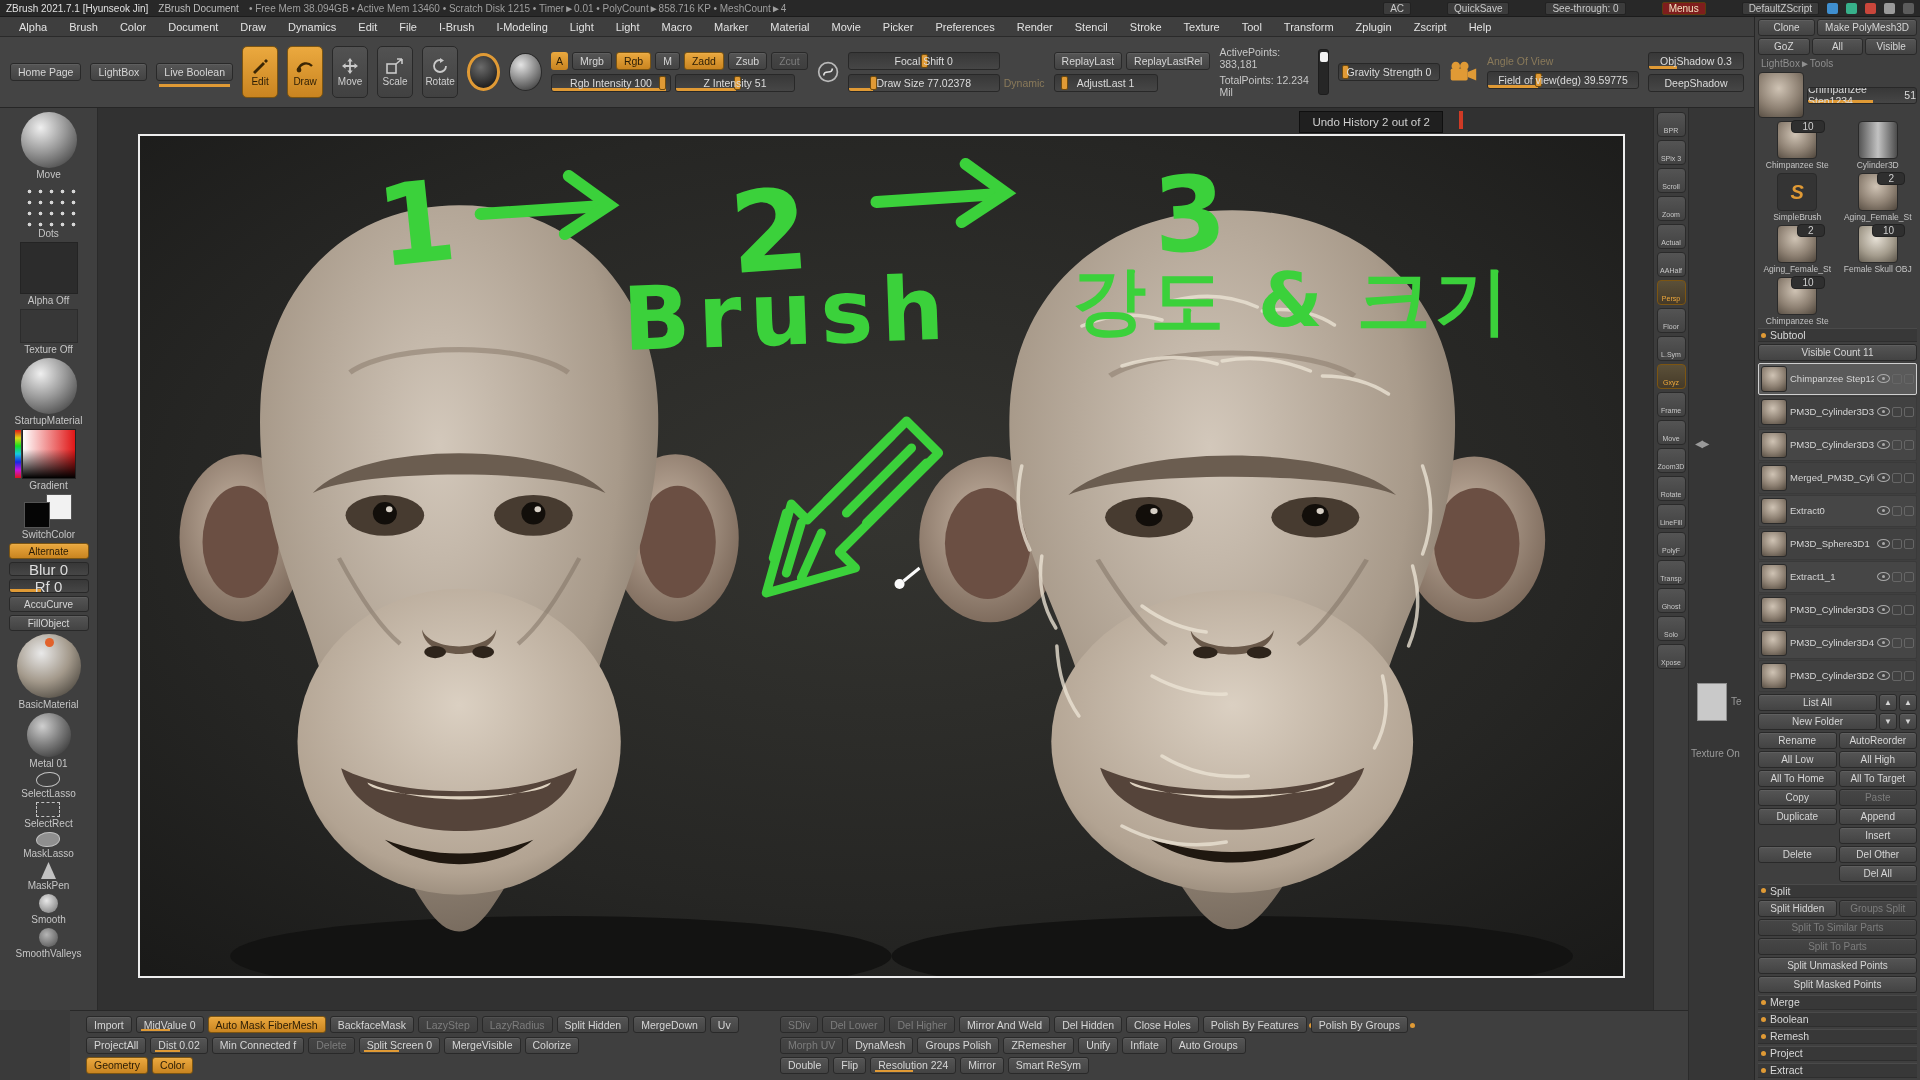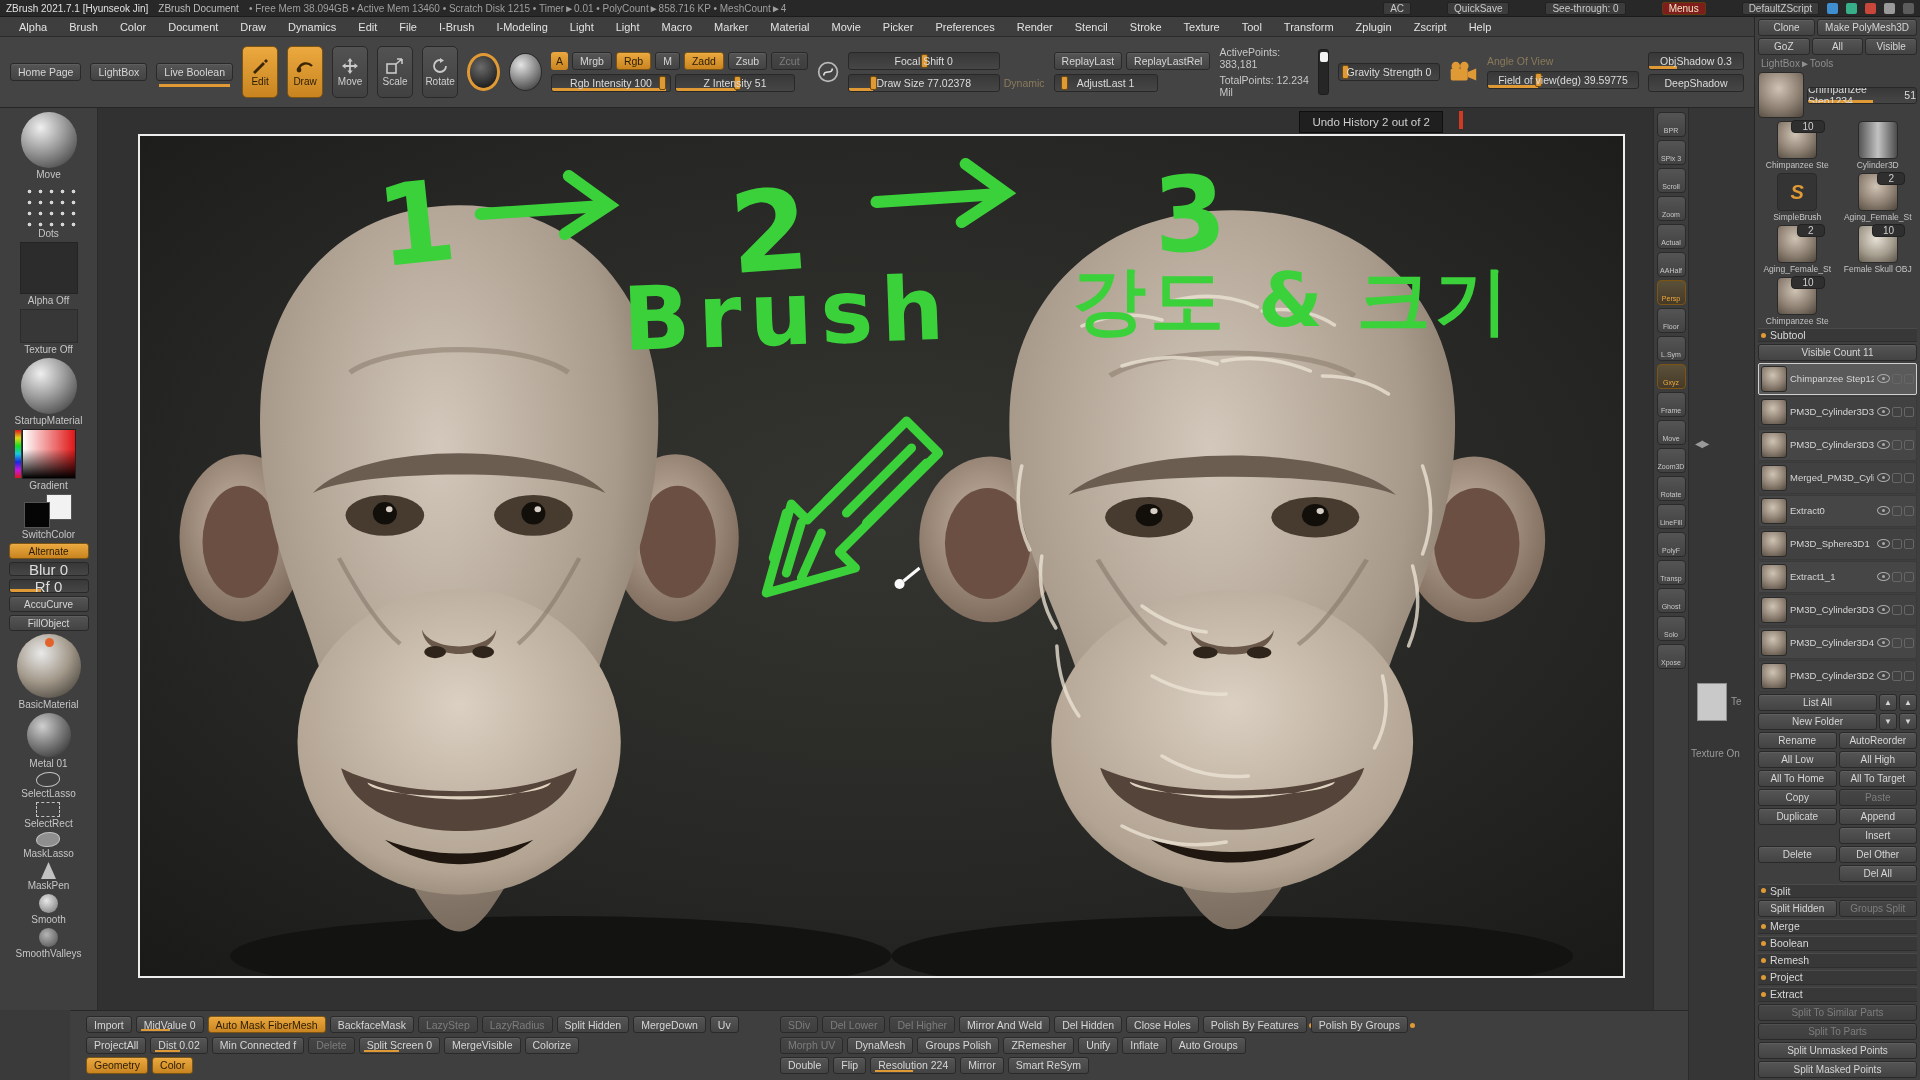--- a/index.html
+++ b/index.html
@@ -847,20 +847,31 @@
   <div class="rp-header">
     <i class="odot"></i>
     <span>Split</span>
   </div>
   <div class="rp-row">
     <button class="pbtn half">Split Hidden</button>
     <button class="pbtn half dim">Groups Split</button>
   </div>
   <div style="display:flex;flex-direction:column;gap:2px;">
 
+      <button class="pbtn full dim">Split To Similar Parts</button>
+
+      <button class="pbtn full dim">Split To Parts</button>
+
+      <button class="pbtn full">Split Unmasked Points</button>
+
+      <button class="pbtn full">Split Masked Points</button>
+    </div>
+
+  <div style="display:flex;flex-direction:column;gap:2px;">
+
       <div class="rp-header">
         <i class="odot"></i>
         <span>Merge</span>
       </div>
 
       <div class="rp-header">
         <i class="odot"></i>
         <span>Boolean</span>
       </div>
 
@@ -871,31 +882,20 @@
 
       <div class="rp-header">
         <i class="odot"></i>
         <span>Project</span>
       </div>
 
       <div class="rp-header">
         <i class="odot"></i>
         <span>Extract</span>
       </div>
-    </div>
-
-  <div style="display:flex;flex-direction:column;gap:2px;">
-
-      <button class="pbtn full dim">Split To Similar Parts</button>
-
-      <button class="pbtn full dim">Split To Parts</button>
-
-      <button class="pbtn full">Split Unmasked Points</button>
-
-      <button class="pbtn full">Split Masked Points</button>
     </div>
 </div>
 
 <div class="tray">
   <div class="tray-row">
     <div class="tray-blk left">
 
     <button class="pbtn">Import</button>
         <button class="pbtn sliderb">MidValue 0</button>
         <button class="pbtn orange">Auto Mask FiberMesh</button>

